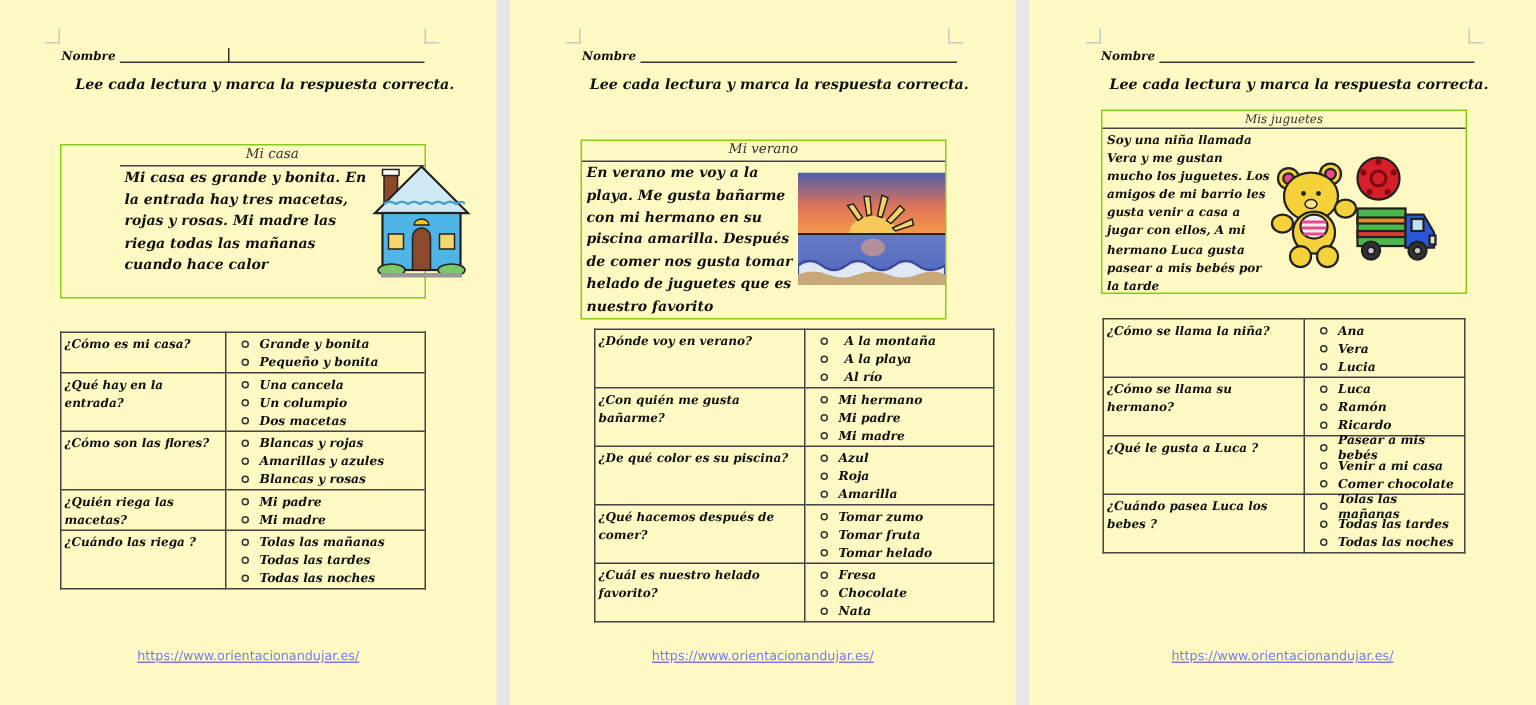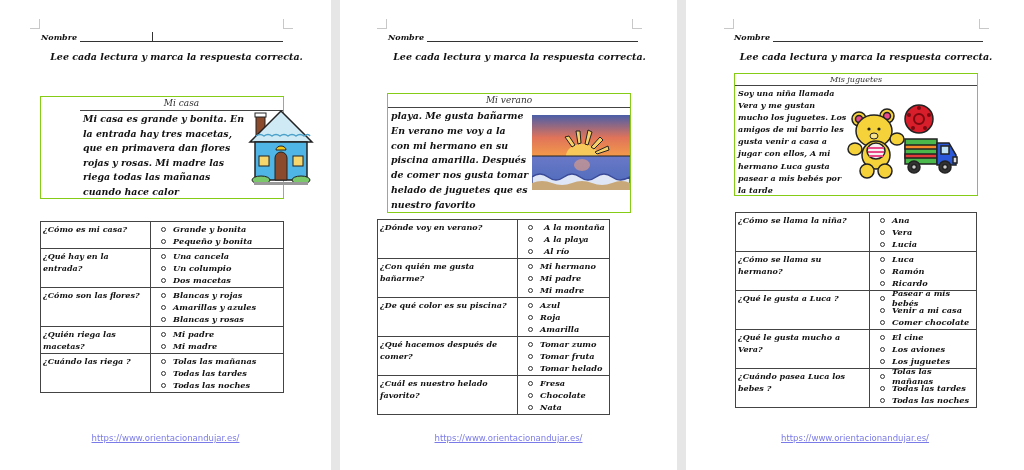--- a/index.html
+++ b/index.html
@@ -1,18 +1,18 @@
 <!DOCTYPE html>
 <html><head>
 <meta charset="utf-8">
 <style>
   * { box-sizing: border-box; margin: 0; padding: 0; }
   html, body { width: 1024px; height: 470px; overflow: hidden; background: #e6e6e6; }
   body { position: relative; font-family: "DejaVu Serif", serif; color: #111; }
-  .page { position: absolute; top: 0; height: 470px; background: #ffffff; }
+  .page { position: absolute; top: 0; height: 470px; background: #fef9c3; }
   #p1 { left: 0; width: 331px; }
   #p2 { left: 340px; width: 337px; }
   #p3 { left: 686px; width: 338px; }
   .crop { position: absolute; width: 10px; height: 10px; border-color: #c8c8c8; border-style: solid; }
   .crop.tl { border-width: 0 1px 1px 0; }
   .crop.tr { border-width: 0 0 1px 1px; }
   .nombre { position: absolute; font-size: 8px; font-style: italic; font-weight: bold; display: flex; align-items: flex-end; }
   .nombre .line { flex: 1; border-bottom: 1px solid #333; margin-left: 3px; height: 8px; position: relative; }
   .instr { position: absolute; left: 0; right: 0; text-align: center; font-size: 9.5px; font-style: italic; font-weight: bold; padding-left: 22px; }
   .story { position: absolute; border: 1px solid #84cc16; }
@@ -41,21 +41,20 @@
       </span>
   </div>
   <div class="instr" style="top:51px;">Lee cada lectura y marca la respuesta correcta.</div>
 
   <div class="story" style="left:40px;top:96px;width:244px;height:103px;padding-left:39px;">
     <div class="title">Mi casa</div>
     <div class="body">
       <div class="text" style="left:3px;top:1px;">
         <div>Mi casa es  grande y bonita. En</div>
         <div>la entrada hay tres  macetas,</div>
-        <div>que en primavera dan flores</div>
         <div>rojas  y rosas. Mi madre las</div>
         <div>riega todas las mañanas</div>
         <div>cuando hace calor</div>
       </div>
       <svg class="pic" style="left:166px;top:-3px;" width="70" height="80" viewBox="0 0 70 80">
         <rect x="10" y="8" width="9" height="22" fill="#8b4a2b" stroke="#222"></rect>
         <rect x="9" y="5" width="11" height="4" fill="#fff" stroke="#222"></rect>
         <polygon points="35,3 66,34 4,34" fill="#cfeaf5" stroke="#222" stroke-width="1.5"></polygon>
         <path d="M10 28 q4 -3 8 0 q4 -3 8 0 q4 -3 8 0 q4 -3 8 0 q4 -3 8 0 q4 -3 8 0 q4 -3 6 0" fill="none" stroke="#4aa0c8" stroke-width="1.5"></path>
         <rect x="9" y="34" width="52" height="38" fill="#4fb4e6" stroke="#222" stroke-width="1.5"></rect>
@@ -165,22 +164,22 @@
   <div class="nombre" style="left:48px;top:32px;width:250px;">
     <span>Nombre</span>
     <span class="line"></span>
   </div>
   <div class="instr" style="top:51px;">Lee cada lectura y marca la respuesta correcta.</div>
 
   <div class="story" style="left:47px;top:93px;width:244px;height:120px;">
     <div class="title">Mi verano</div>
     <div class="body">
       <div class="text" style="left:3px;top:1px;line-height:14.8px;">
+        <div>En verano me voy a la</div>
         <div>playa. Me gusta bañarme</div>
-        <div>En verano me voy a la</div>
         <div>con mi hermano en su</div>
         <div>piscina amarilla. Después</div>
         <div>de comer nos gusta tomar</div>
         <div>helado de juguetes que es</div>
         <div>nuestro favorito</div>
       </div>
       <svg class="pic" style="left:144px;top:7px;" width="98" height="75" viewBox="0 0 98 75">
         <defs>
           <linearGradient id="sky" x1="0" y1="0" x2="0" y2="1">
             <stop offset="0" stop-color="#4a5ea8"></stop>
@@ -203,21 +202,21 @@
           <polygon points="63,37 76,31 77,35 65,39"></polygon>
         </g>
         <line x1="0" y1="41" x2="98" y2="41" stroke="#222" stroke-width="1.2"></line>
         <ellipse cx="50" cy="50" rx="8" ry="6" fill="#e9a080" opacity="0.6"></ellipse>
         <path d="M0 62 q8 -6 16 0 t16 0 t16 0 t16 0 t16 0 t18 0 v13 h-98z" fill="#dfe6f5" stroke="#3a4a98" stroke-width="1.5"></path>
         <path d="M0 68 q10 -4 20 0 t20 0 t20 0 t20 0 t18 0 v7 h-98z" fill="#c8a878"></path>
       </svg>
     </div>
   </div>
 
-  <table class="qtable" style="left:37px;top:219px;width:233px;">
+  <table class="qtable" style="left:56px;top:219px;width:267px;">
     <colgroup>
         <col style="width:140px">
         <col>
       </colgroup>
     <tbody>
         <tr>
       <td class="q">¿Dónde voy en verano?</td>
       <td class="opts">
         <div class="opt">
               <span class="bullet" style="margin-right:11px"></span>
@@ -425,37 +424,20 @@
               <span class="bullet"></span>
               <span>Venir a mi casa</span>
             </div>
         <div class="opt">
               <span class="bullet"></span>
               <span>Comer chocolate</span>
             </div>
       </td>
     </tr>
     <tr>
-      <td class="q">¿Qué le gusta mucho a Vera?</td>
-      <td class="opts">
-        <div class="opt">
-              <span class="bullet"></span>
-              <span>El cine</span>
-            </div>
-        <div class="opt">
-              <span class="bullet"></span>
-              <span>Los aviones</span>
-            </div>
-        <div class="opt">
-              <span class="bullet"></span>
-              <span>Los juguetes</span>
-            </div>
-      </td>
-    </tr>
-    <tr>
       <td class="q">¿Cuándo pasea Luca los bebes ?</td>
       <td class="opts">
         <div class="opt">
               <span class="bullet"></span>
               <span>Tolas las mañanas</span>
             </div>
         <div class="opt">
               <span class="bullet"></span>
               <span>Todas las tardes</span>
             </div>

